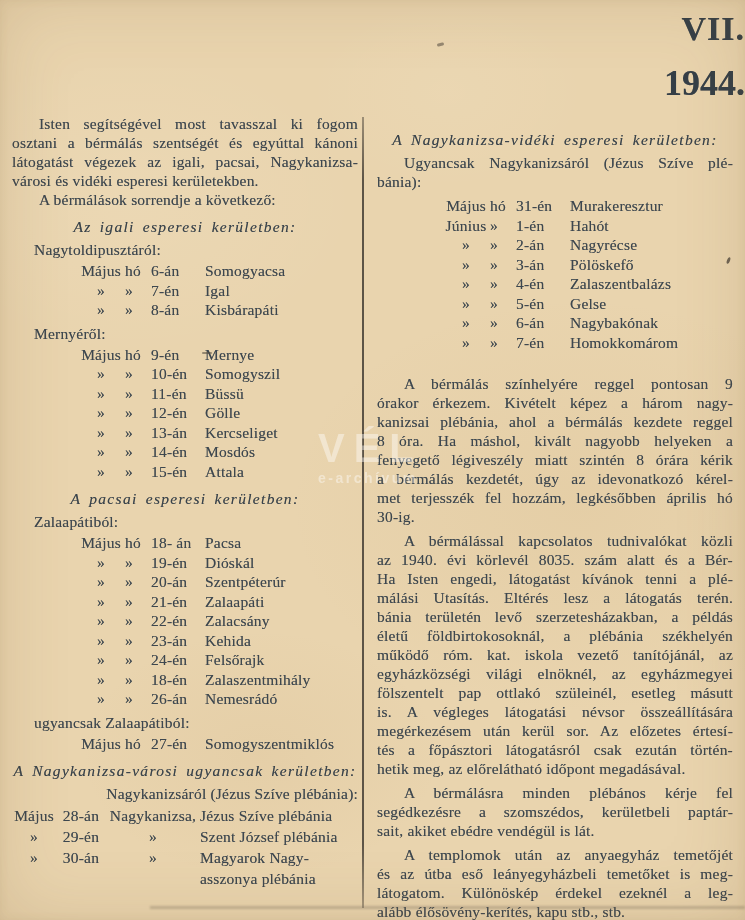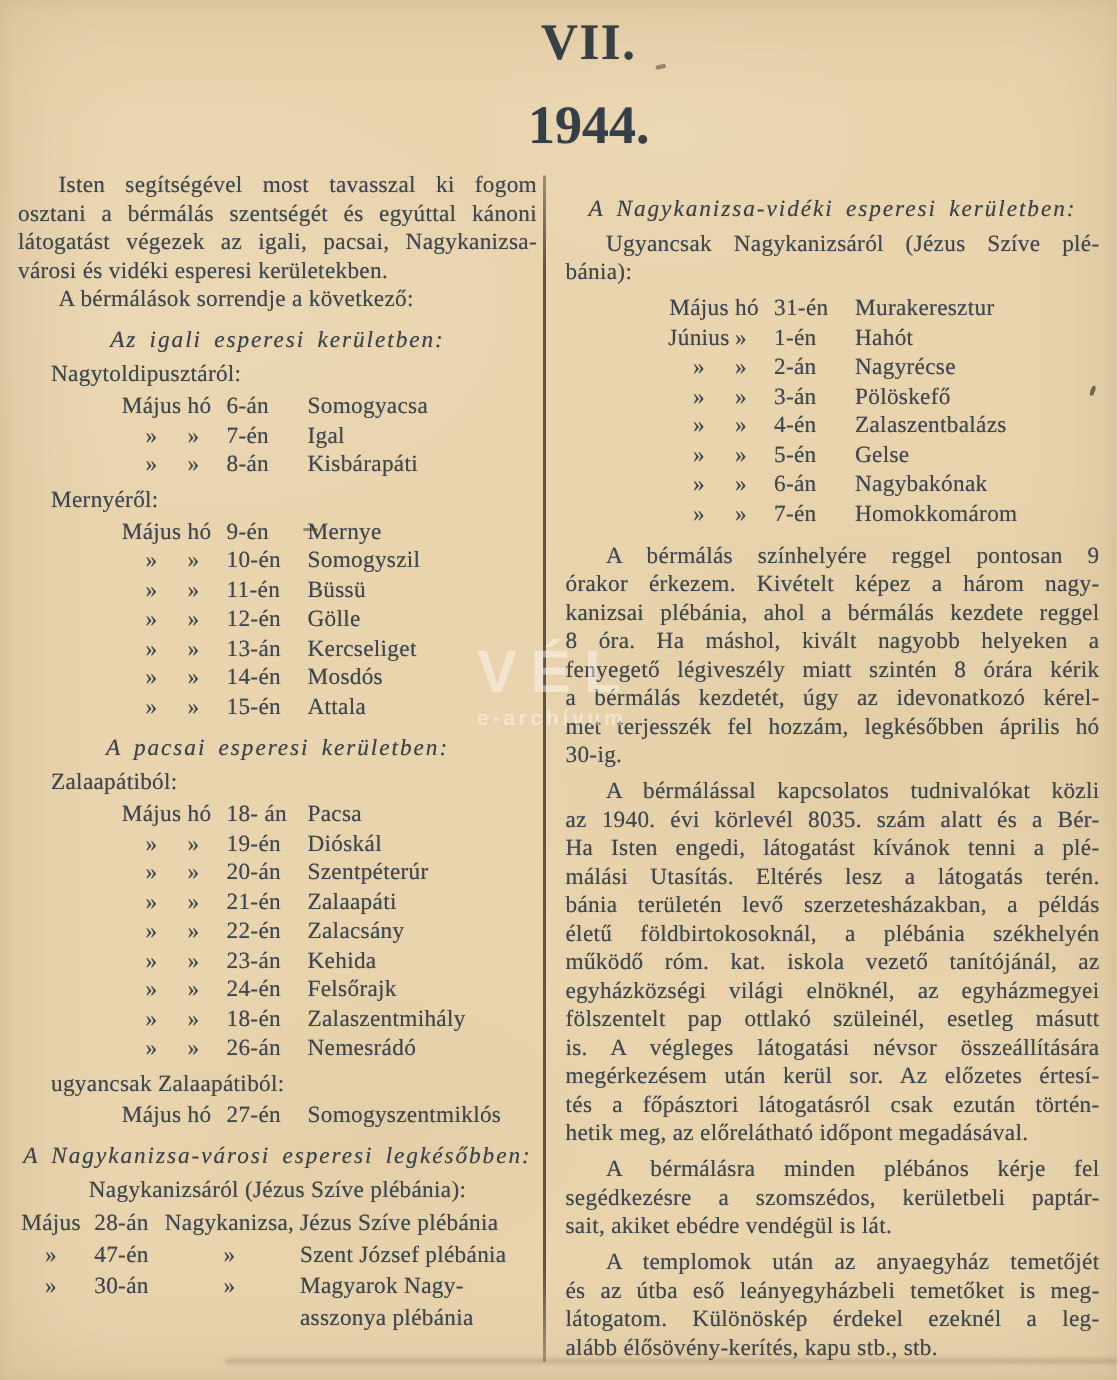--- a/index.html
+++ b/index.html
@@ -15,51 +15,51 @@
       #e9d4ae;
     font-family:"Liberation Serif","DejaVu Serif",serif;
     color:#3d474f;
   }
   .page::after{
     content:"";position:absolute;inset:0;pointer-events:none;
     box-shadow:inset 0 0 70px rgba(125,95,50,0.18), inset 0 0 10px rgba(125,95,50,0.10);
   }
   .txt{ text-shadow:0 0 0.6px rgba(70,76,82,0.55); }
 
-  .header{ text-align:center; padding-top:13px;padding-left:40px; }
+  .header{ text-align:right; padding-top:13px;padding-left:40px; }
   .numeral{ font-size:34px; font-weight:bold; letter-spacing:1px; line-height:32px; color:#353f47; }
   .year{ font-size:36px; font-weight:bold; margin-top:22px; line-height:32px; color:#353f47; }
 
   .columns{ display:flex; margin-top:15px; font-size:15.5px; line-height:19px; letter-spacing:0.2px; }
   .col-left{ width:346px; margin-left:12px; }
   .col-right{ width:356px; margin-left:19px; }
 
   .jline{ text-align:justify; text-align-last:justify; }
   .para > .jline:last-child{ text-align-last:left; }
   .para.indent-first > .jline:first-child{ text-indent:27px; }
   .indent-line{ text-indent:27px; }
 
   .heading-italic{ font-style:italic; text-align:center; letter-spacing:1.3px; word-spacing:3px; margin:8px 0 4px; color:#39434b; }
   .subhead{ padding-left:22px; margin:4px 0 2px; }
-  .subhead.center{ text-align:center; padding-left:0; }
+  .subhead.center{ text-align:right; padding-left:0; }
 
   .schedule{ margin-left:65px; }
   .srow{ display:grid; grid-template-columns:48px 26px 46px auto; line-height:19.5px; }
   .cm{ text-align:center; }
   .ch{ text-align:left; }
   .cd{ text-align:left; white-space:nowrap; }
   .cp{ padding-left:8px; white-space:nowrap; }
 
   .ktable{ margin-top:2px; }
   .krow{ display:grid; grid-template-columns:44px 50px 94px auto; line-height:21px; }
   .k1,.k2,.k3{ text-align:center; }
   .k4{ white-space:nowrap; }
 
   .p-block{ margin-top:5px; }
-  .p-block-lg{ margin-top:9px; }
+  .p-block-lg{ margin-top:22px; }
 
   .divider{
     position:absolute; left:362px; top:117px; width:2px; height:791px;
     background:linear-gradient(180deg, rgba(62,56,48,0.45), rgba(62,56,48,0.82) 8%, rgba(62,56,48,0.82) 92%, rgba(62,56,48,0.4));
   }
 
   .watermark{
     position:absolute; left:318px; top:427px;
     color:rgba(255,255,255,0.42);
     font-family:"Liberation Sans","DejaVu Sans",sans-serif;
@@ -230,33 +230,33 @@
       <div class="subhead">ugyancsak Zalaapátiból:</div>
       <div class="schedule">
           <div class="srow">
           <span class="cm">Május</span>
           <span class="ch">hó</span>
           <span class="cd">27-én</span>
           <span class="cp">Somogyszentmiklós</span>
         </div>
         </div>
 
-      <div class="heading-italic">A Nagykanizsa-városi esperesi legkésőbben:</div>
+      <div class="heading-italic">A Nagykanizsa-városi ugyancsak kerületben:</div>
       <div class="subhead center">Nagykanizsáról (Jézus Szíve plébánia):</div>
 
       <div class="ktable">
           <div class="krow">
           <span class="k1">Május</span>
           <span class="k2">28-án</span>
           <span class="k3">Nagykanizsa,</span>
           <span class="k4">Jézus Szíve plébánia</span>
         </div>
           <div class="krow">
           <span class="k1">»</span>
-          <span class="k2">47-én</span>
+          <span class="k2">29-én</span>
           <span class="k3">»</span>
           <span class="k4">Szent József plébánia</span>
         </div>
           <div class="krow">
           <span class="k1">»</span>
           <span class="k2">30-án</span>
           <span class="k3">»</span>
           <span class="k4">Magyarok Nagy-</span>
         </div>
           <div class="krow">

